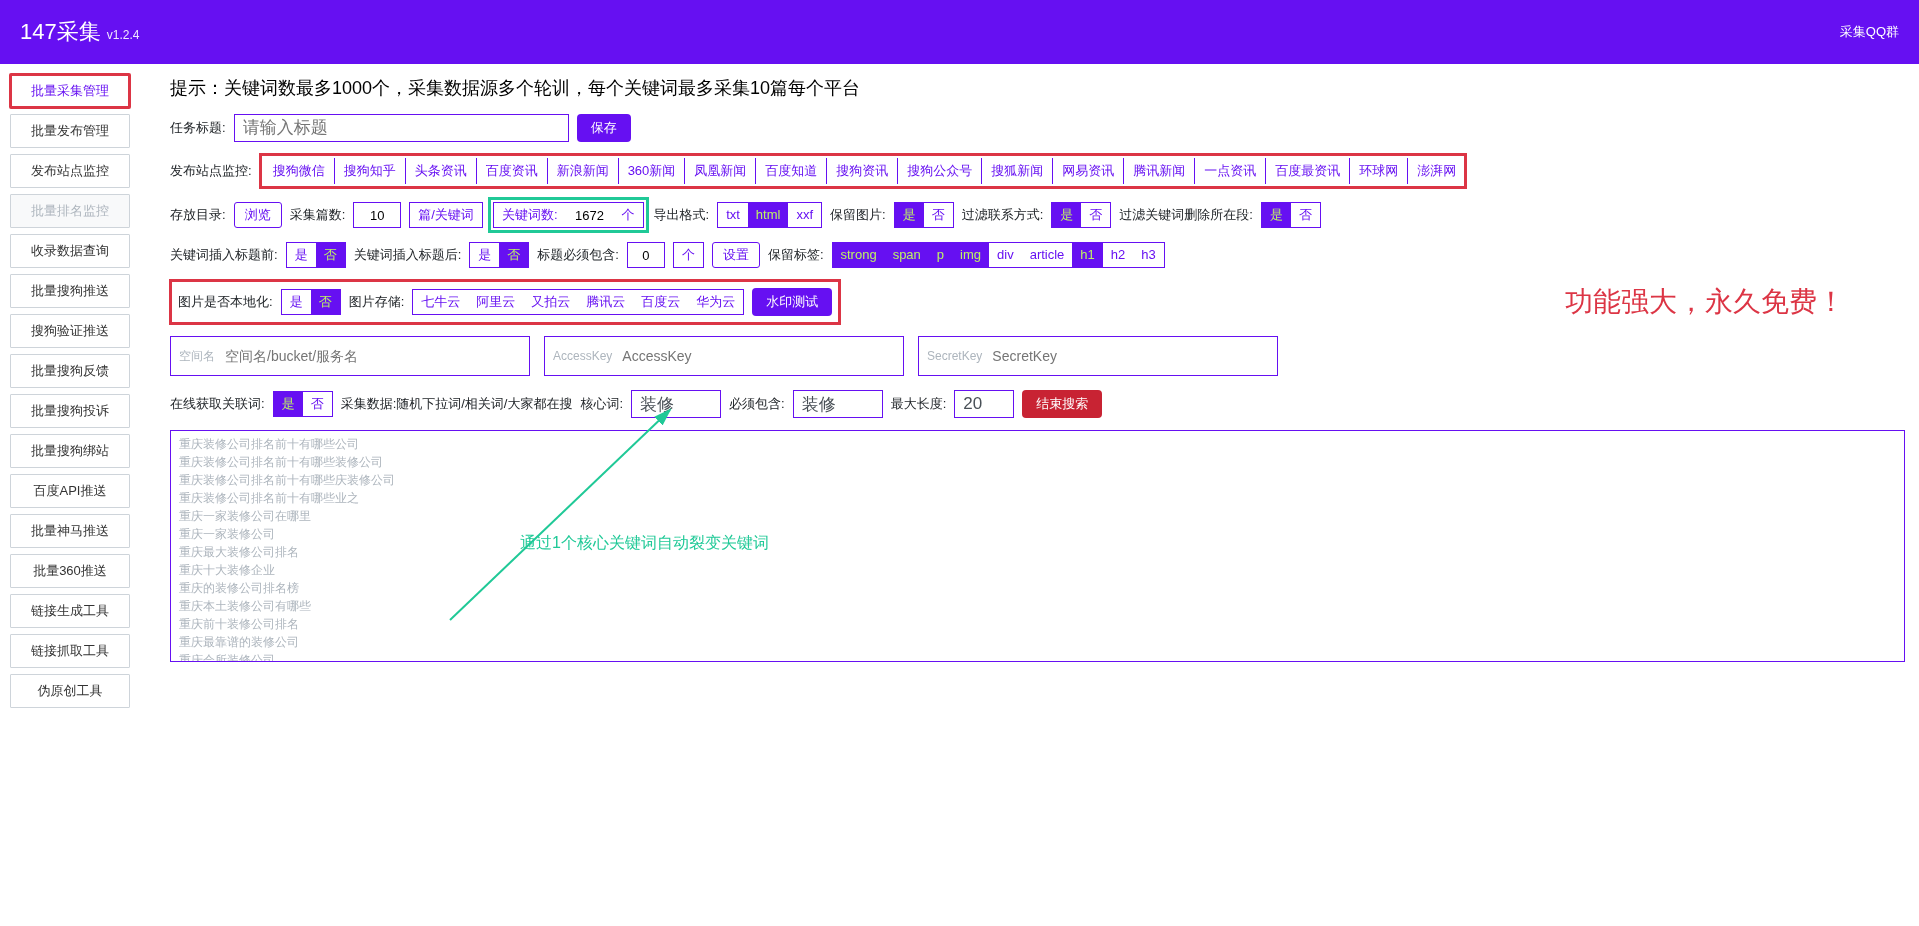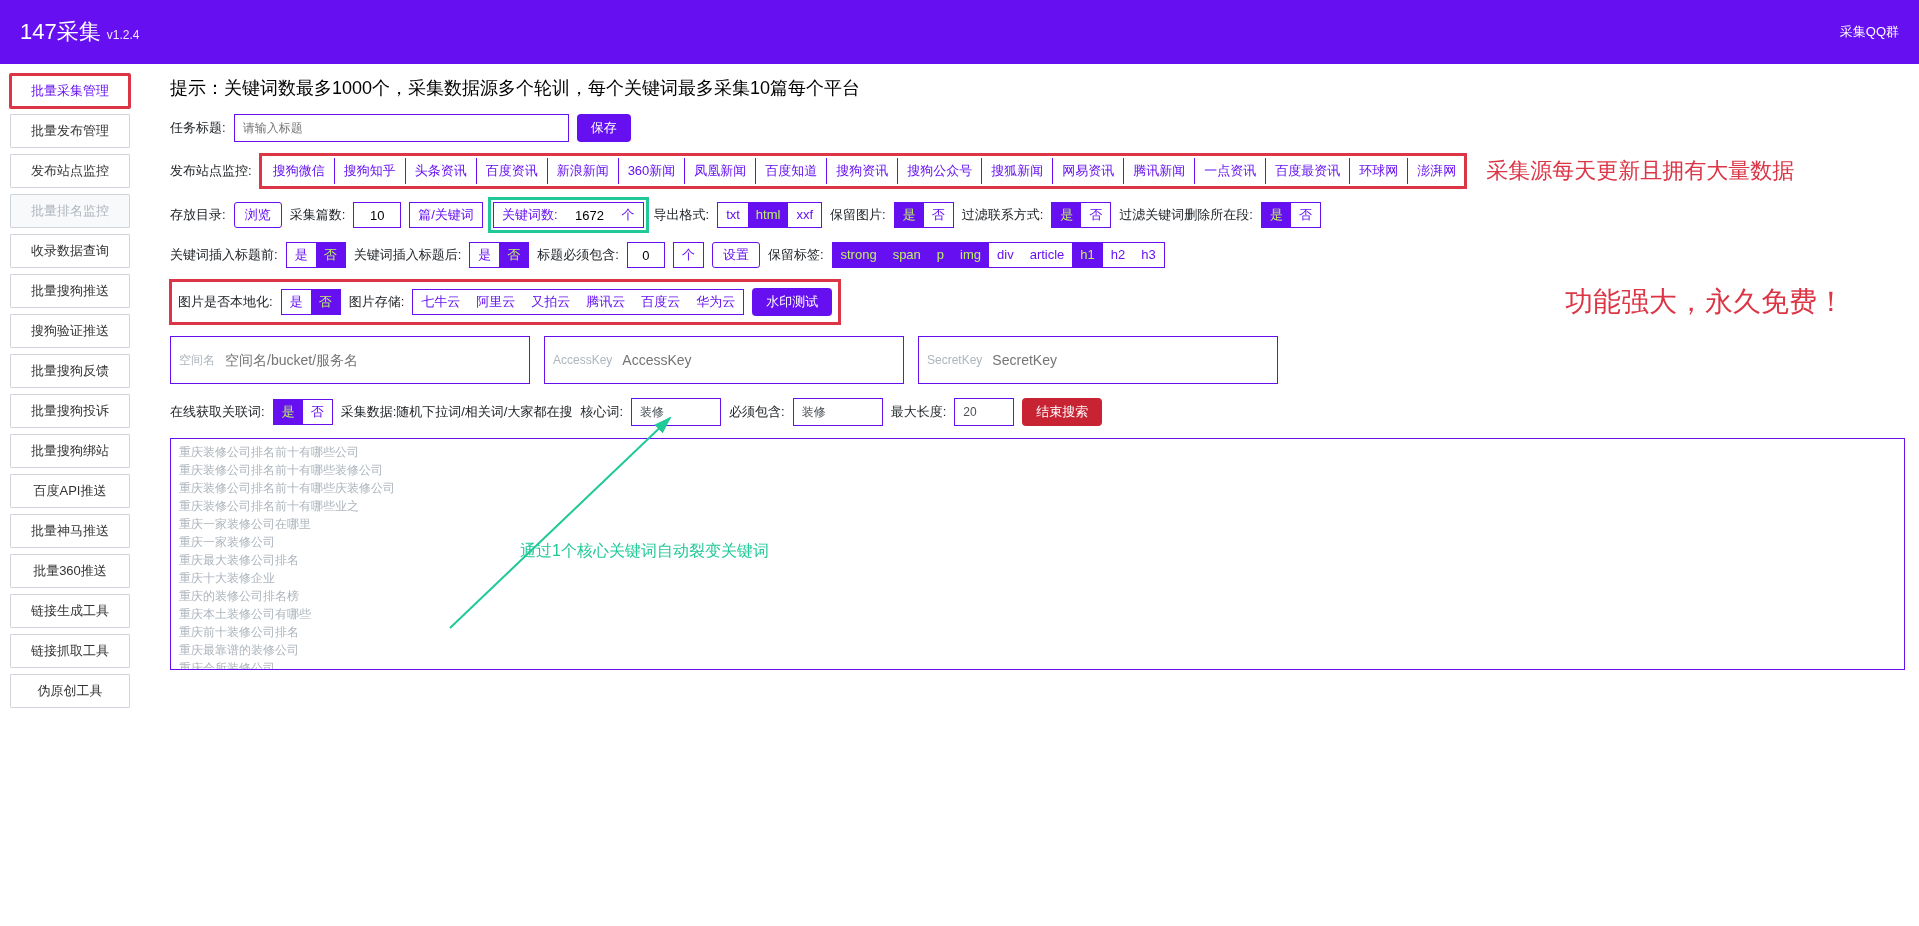--- a/index.html
+++ b/index.html
@@ -13,38 +13,38 @@
 .sidebar { width: 140px; padding: 10px 10px; display: flex; flex-direction: column; gap: 6px; }
 .side-btn { width: 100%; height: 34px; border: 1px solid #ced4da; background: #fff; color: #333; font-size: 13px; border-radius: 1px; cursor: pointer; }
 .side-btn.active { border: 1px solid #6610f2; color: #6610f2; }
 .side-btn.disabled { color: #adb5bd; background: #f8f9fa; cursor: default; }
 .red-box { outline: 3px solid #dc3545; outline-offset: -2px; }
 .teal-box { outline: 3px solid #20c997; }
 .main { flex: 1; padding: 12px 14px 20px 30px; }
 .tip { font-size: 18px; margin-bottom: 14px; }
 .row { display: flex; align-items: center; gap: 8px; margin-bottom: 12px; flex-wrap: wrap; }
 .lbl { font-size: 13px; color: #212529; white-space: nowrap; }
-.input { border: 1px solid #6610f2; height: 28px; padding: 8px 8px; font-size: 12px; color: #495057; background: #fff; }
+.input { border: 1px solid #6610f2; height: 28px; padding: 8px 8px; font-size: 17px; color: #495057; background: #fff; }
 .input.wide { width: 335px; }
 .btn-primary { background: #6610f2; color: #fff; border: none; height: 28px; padding: 0 14px; border-radius: 4px; font-size: 13px; cursor: pointer; }
 .btn-danger { background: #c82333; color: #fff; border: none; height: 28px; padding: 0 14px; border-radius: 4px; font-size: 13px; cursor: pointer; }
 .chip-row { display: flex; flex-wrap: wrap; border: 1px solid #6610f2; padding: 0; }
 .chip { padding: 4px 9px; font-size: 13px; color: #6610f2; cursor: pointer; border-right: 1px solid #6610f2; white-space: nowrap; }
 .chip:last-child { border-right: none; }
 .btn-outline { border: 1px solid #6610f2; background: #fff; color: #6610f2; height: 26px; padding: 0 10px; font-size: 13px; cursor: pointer; border-radius: 3px; }
 .num-input { border: 1px solid #6610f2; height: 26px; width: 48px; text-align: center; font-size: 13px; }
 .seg { display: inline-flex; border: 1px solid #6610f2; height: 26px; overflow: hidden; }
 .seg span { padding: 0 8px; line-height: 24px; font-size: 13px; color: #6610f2; cursor: pointer; }
 .seg span.on { background: #6610f2; color: #bef264; }
 .seg-label { display: inline-flex; align-items: center; border: 1px solid #6610f2; height: 26px; padding: 0 8px; font-size: 13px; color: #6610f2; }
 .note-red { color: #dc3545; font-size: 22px; }
 .note-red-big { color: #dc3545; font-size: 28px; font-weight: 500; }
 .note-teal { color: #20c997; font-size: 16px; position: absolute; }
 .form3 { display: flex; gap: 14px; margin-bottom: 14px; }
-.form3 .input3 { flex: 0 0 auto; display: flex; align-items: center; border: 1px solid #6610f2; height: 48px; padding: 0 8px; width: 360px; }
+.form3 .input3 { flex: 0 0 auto; display: flex; align-items: center; border: 1px solid #6610f2; height: 40px; padding: 0 8px; width: 360px; }
 .form3 .ph-lbl { color: #adb5bd; font-size: 12px; margin-right: 10px; }
 .form3 input { border: none; outline: none; flex: 1; font-size: 14px; color: #495057; }
 .textarea-wrap { border: 1px solid #6610f2; width: 100%; height: 232px; overflow-y: scroll; padding: 4px 8px; position: relative; }
 .ta-line { color: #adb5bd; font-size: 12px; line-height: 18px; }
 .ds-outer { display: flex; align-items: center; gap: 20px; }
 .arrow-svg { position: absolute; pointer-events: none; }
 .row-rel { position: relative; }
 </style>
 </head>
 <body>
@@ -102,21 +102,20 @@
             <span class="chip">搜狗公众号</span>
             <span class="chip">搜狐新闻</span>
             <span class="chip">网易资讯</span>
             <span class="chip">腾讯新闻</span>
             <span class="chip">一点资讯</span>
             <span class="chip">百度最资讯</span>
             <span class="chip">环球网</span>
             <span class="chip">澎湃网</span>
           </div>
       </div>
-      <span class="note-red">采集源每天更新且拥有大量数据</span>
     </div>
 
     <div class="row" style="margin-top:12px">
       <span class="lbl">存放目录:</span>
       <button class="btn-outline">浏览</button>
       <span class="lbl">采集篇数:</span>
       <input class="num-input" value="10" style="">
       <span class="seg-label">篇/关键词</span>
       <span class="teal-box" style="display:inline-flex;align-items:center;gap:0;padding:2px">
         <span class="seg-label" style="border-right:none">关键词数:</span>

